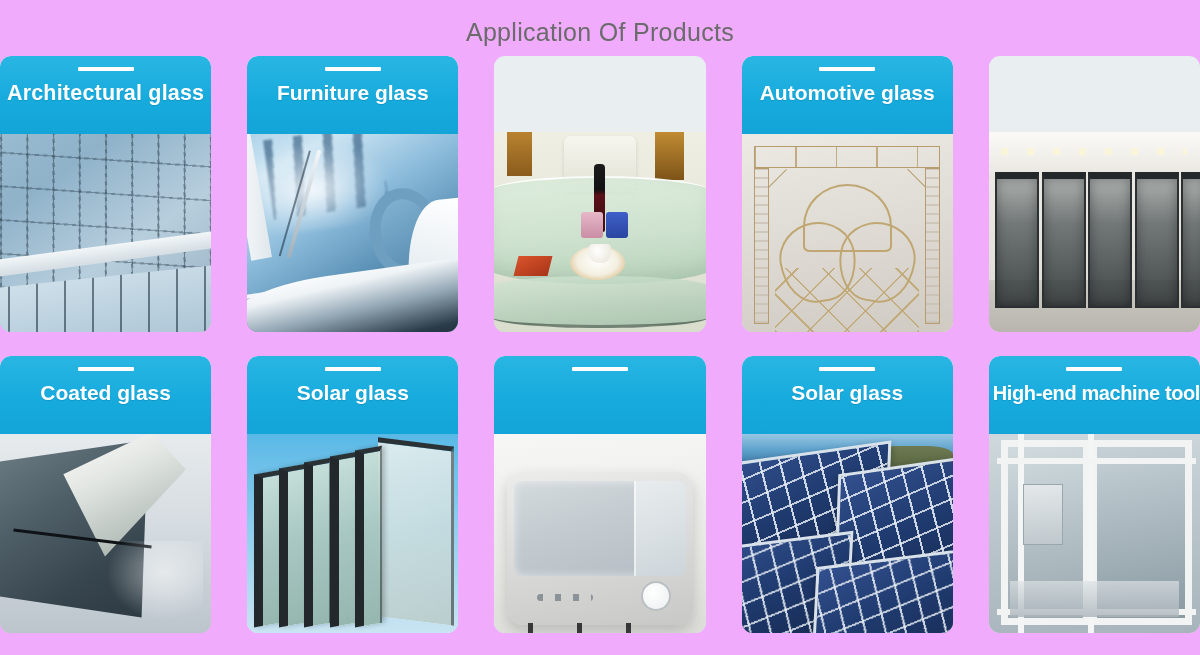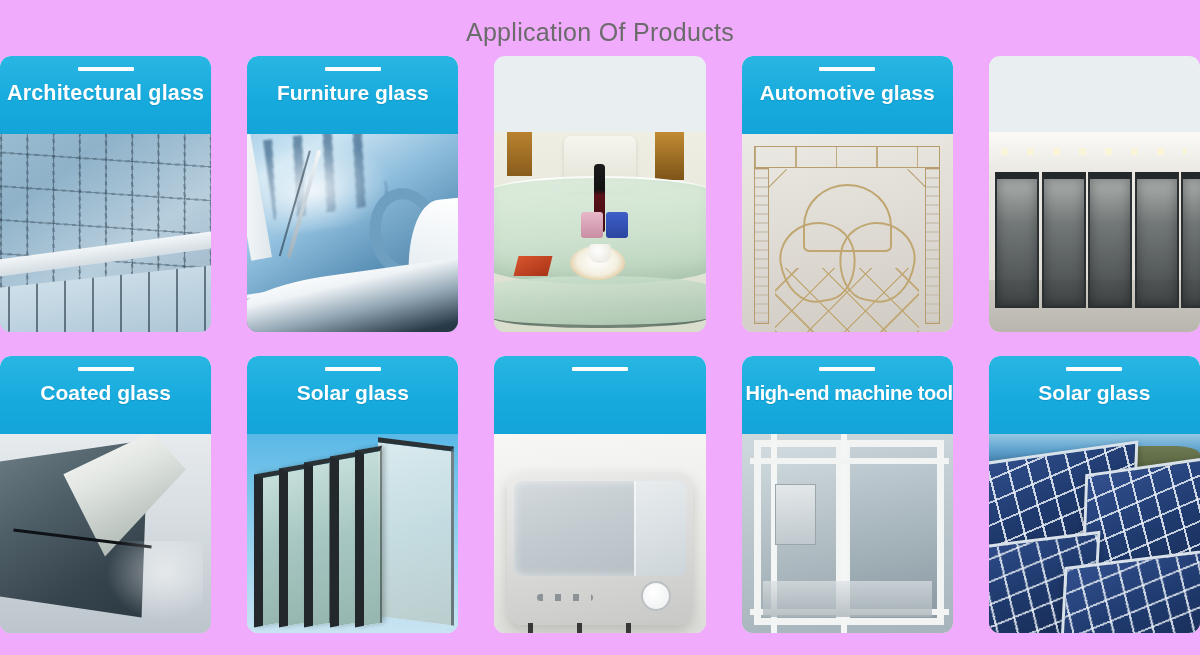--- a/index.html
+++ b/index.html
@@ -509,46 +509,46 @@
           <div class="dots"></div>
             <div class="touch"></div>
         </div>
         <div class="legs"></div>
       </div>
     </div>
 
     <div class="card">
       <div class="card-header">
         <div class="header-dash"></div>
+        <div class="card-title">Solar glass</div>
+      </div>
+      <div class="card-photo ph-solar">
+        <div class="seasky"></div>
+          <div class="hills"></div>
+          <div class="ground"></div>
+        <div class="arr a1"></div>
+          <div class="arr a2"></div>
+          <div class="arr a3"></div>
+          <div class="arr a4"></div>
+      </div>
+    </div>
+
+    <div class="card">
+      <div class="card-header">
+        <div class="header-dash"></div>
         <div class="card-title tight">High-end machine tool</div>
       </div>
       <div class="card-photo ph-mach">
         <div class="shop"></div>
           <div class="glass1"></div>
           <div class="glass2"></div>
         <div class="mullion m1"></div>
           <div class="mullion m2"></div>
         <div class="rail r1"></div>
           <div class="rail r2"></div>
         <div class="cabinet"></div>
           <div class="floorm"></div>
       </div>
     </div>
 
-    <div class="card">
-      <div class="card-header">
-        <div class="header-dash"></div>
-        <div class="card-title">Solar glass</div>
-      </div>
-      <div class="card-photo ph-solar">
-        <div class="seasky"></div>
-          <div class="hills"></div>
-          <div class="ground"></div>
-        <div class="arr a1"></div>
-          <div class="arr a2"></div>
-          <div class="arr a3"></div>
-          <div class="arr a4"></div>
-      </div>
-    </div>
-
   </div>
 
 </div>
 
 </body></html>

